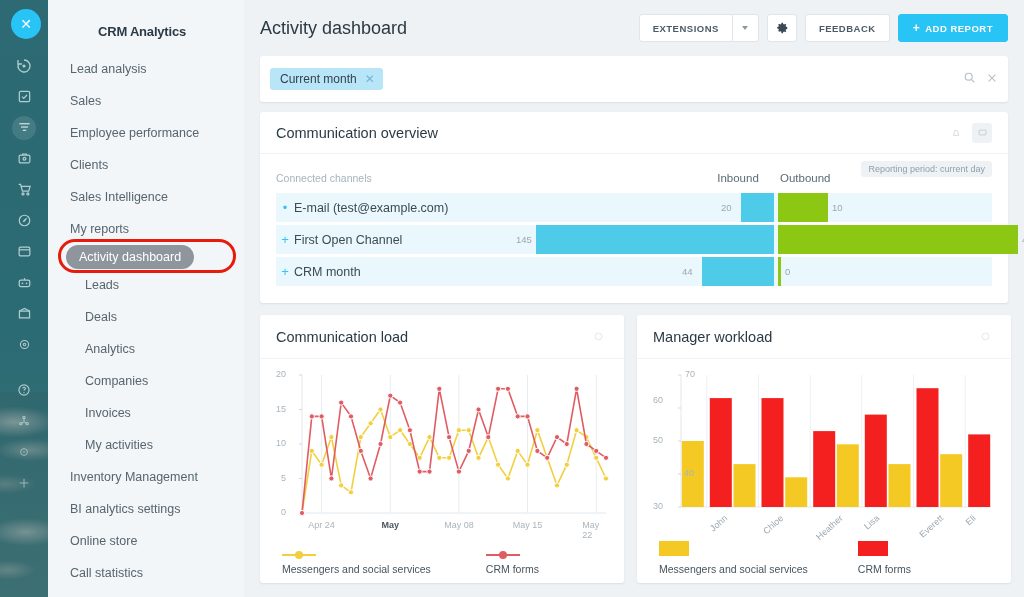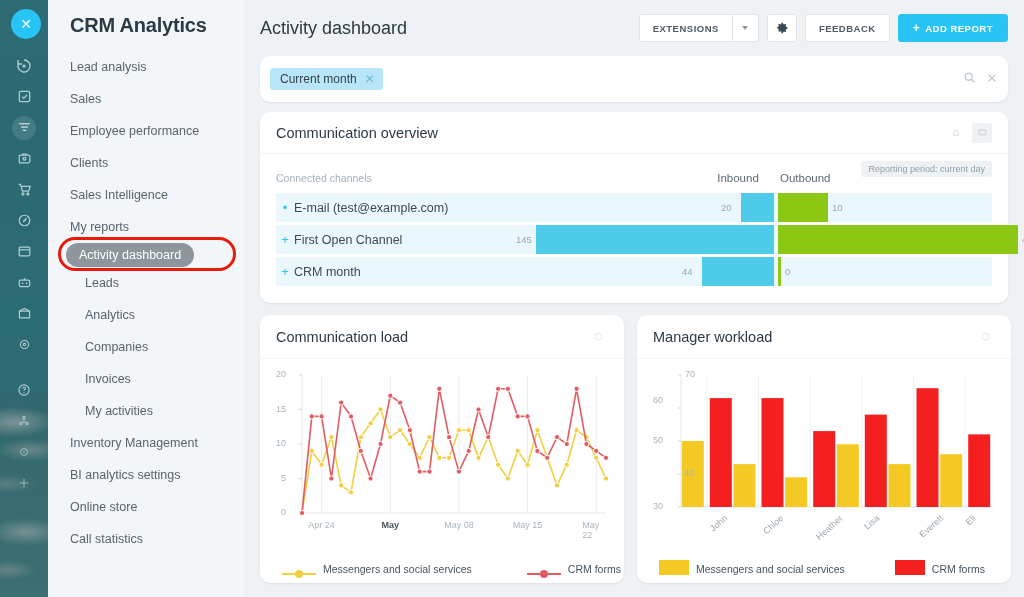--- a/index.html
+++ b/index.html
@@ -43,22 +43,23 @@
   .ibox{ width:24px;height:24px;display:flex;align-items:center;justify-content:center; }
   .rail-ic svg{ display:block; }
   .rail-gap{ height:14px; }
 
   
   .sidebar{
     width:196px; flex:0 0 196px; height:597px; background:#f2f6f8;
     position:relative; padding-top:0; overflow:hidden;
   }
   .brand{
-    font-size:20px; color:#2b3a44; font-weight:bold; padding:14px 0 12px 22px;
+    font-size:13px; color:#2b3a44; font-weight:bold; padding:24px 0 12px 22px;
     letter-spacing:-.2px;
+    margin-left:28px;
   }
   .nav{ padding-top:2px; }
   .nav-item{
     font-size:12.5px; color:#57656f; padding:9px 0 9px 22px; cursor:pointer; white-space:nowrap;
   }
   .nav-item.sub{ padding-left:37px; }
   .nav-item.active-wrap{ position:relative; padding:0; }
   .pill{
     display:inline-block; margin-left:18px; background:#8e959c; color:#fff;
     border-radius:13px; padding:5px 13px; font-size:12.5px; white-space:nowrap;
@@ -83,21 +84,21 @@
   .btn-caret{
     height:28px; width:26px; border:1px solid #dfe5ea; border-left:none; background:#fff;
     border-radius:0 3px 3px 0; display:flex; align-items:center; justify-content:center; cursor:pointer;
   }
   .caret{ width:0;height:0;border-left:3.5px solid transparent;border-right:3.5px solid transparent;border-top:4px solid #8a98a3; }
   .btn-icon{ width:30px; padding:0; }
   .btn-primary{ background:#27c4f5; border-color:#27c4f5; color:#fff; padding:0 14px; }
   .plus{ font-size:12px; margin-right:5px; font-weight:bold; }
 
   
-  .card{ background:#fff; border-radius:10px; box-shadow:0 1px 2px rgba(40,60,80,.10); }
+  .card{ background:#fff; border-radius:3px; box-shadow:0 1px 2px rgba(40,60,80,.10); }
   .searchcard{ margin:0 0 10px 8px; height:46px; display:flex; align-items:center; padding:0 10px; }
   .chip{
     background:#b8e6f8; color:#34424c; font-size:12px; border-radius:3px;
     padding:4px 8px 4px 10px; display:flex; align-items:center; gap:8px;
   }
   .chip-x{ color:#6fb6d4; font-size:12px; cursor:pointer; }
   .search-sp{ flex:1 1 auto; }
   .s-ic{ color:#b3bfc8; font-size:13px; margin-left:10px; cursor:pointer; }
 
   
@@ -128,21 +129,21 @@
 
   
   .chartrow{ display:flex; gap:13px; margin-left:8px; }
   .chartcard{ flex:1 1 50%; height:268px; position:relative; }
   .chart-head{ display:flex; align-items:center; height:44px; padding:0 16px; border-bottom:1px solid #f1f4f6; }
   .plot{ position:relative; padding:10px 12px 0 12px; height:175px; }
   .ytick{ position:absolute; left:0; font-size:9px; color:#a9b4bc; width:26px; text-align:right; }
   .xtick{ position:absolute; font-size:9px; color:#a9b4bc; transform:translateX(-50%); }
   .xtick.bold{ color:#4a5760; font-weight:bold; }
   .legend{ display:flex; position:absolute; bottom:8px; left:0; width:100%; font-size:10.5px; color:#46535d; }
-  .lg{ display:flex; align-items:flex-end; gap:7px; }
+  .lg{ display:flex; align-items:flex-start; gap:7px;flex-direction:column; }
   .lg-line{ width:34px; height:2px; position:relative; }
   .lg-line .d{ position:absolute; left:13px; top:-3px; width:8px;height:8px;border-radius:50%; border:2px solid; }
   .lg-sw{ width:30px; height:15px; }
   svg.cv{ display:block; }
   .xrot{ position:absolute; font-size:9px; color:#9aa6af; transform-origin:right top; transform:rotate(-42deg); white-space:nowrap; }
 </style>
 </head>
 <body>
 
 <div class="app">
@@ -285,20 +286,21 @@
       <div class="nav-item">Clients</div>
       <div class="nav-item">Sales Intelligence</div>
       <div class="nav-item">My reports</div>
 
       <div class="nav-item active-wrap">
         <span class="pill">Activity dashboard</span>
         <span class="ring"></span>
       </div>
 
       <div class="nav-item sub">Leads</div>
+      <div class="nav-item sub">Deals</div>
       <div class="nav-item sub">Analytics</div>
       <div class="nav-item sub">Companies</div>
       <div class="nav-item sub">Invoices</div>
       <div class="nav-item sub">My activities</div>
       <div class="nav-item">Inventory Management</div>
       <div class="nav-item">BI analytics settings</div>
       <div class="nav-item">Online store</div>
       <div class="nav-item">Call statistics</div>
     </div>
   </div>

